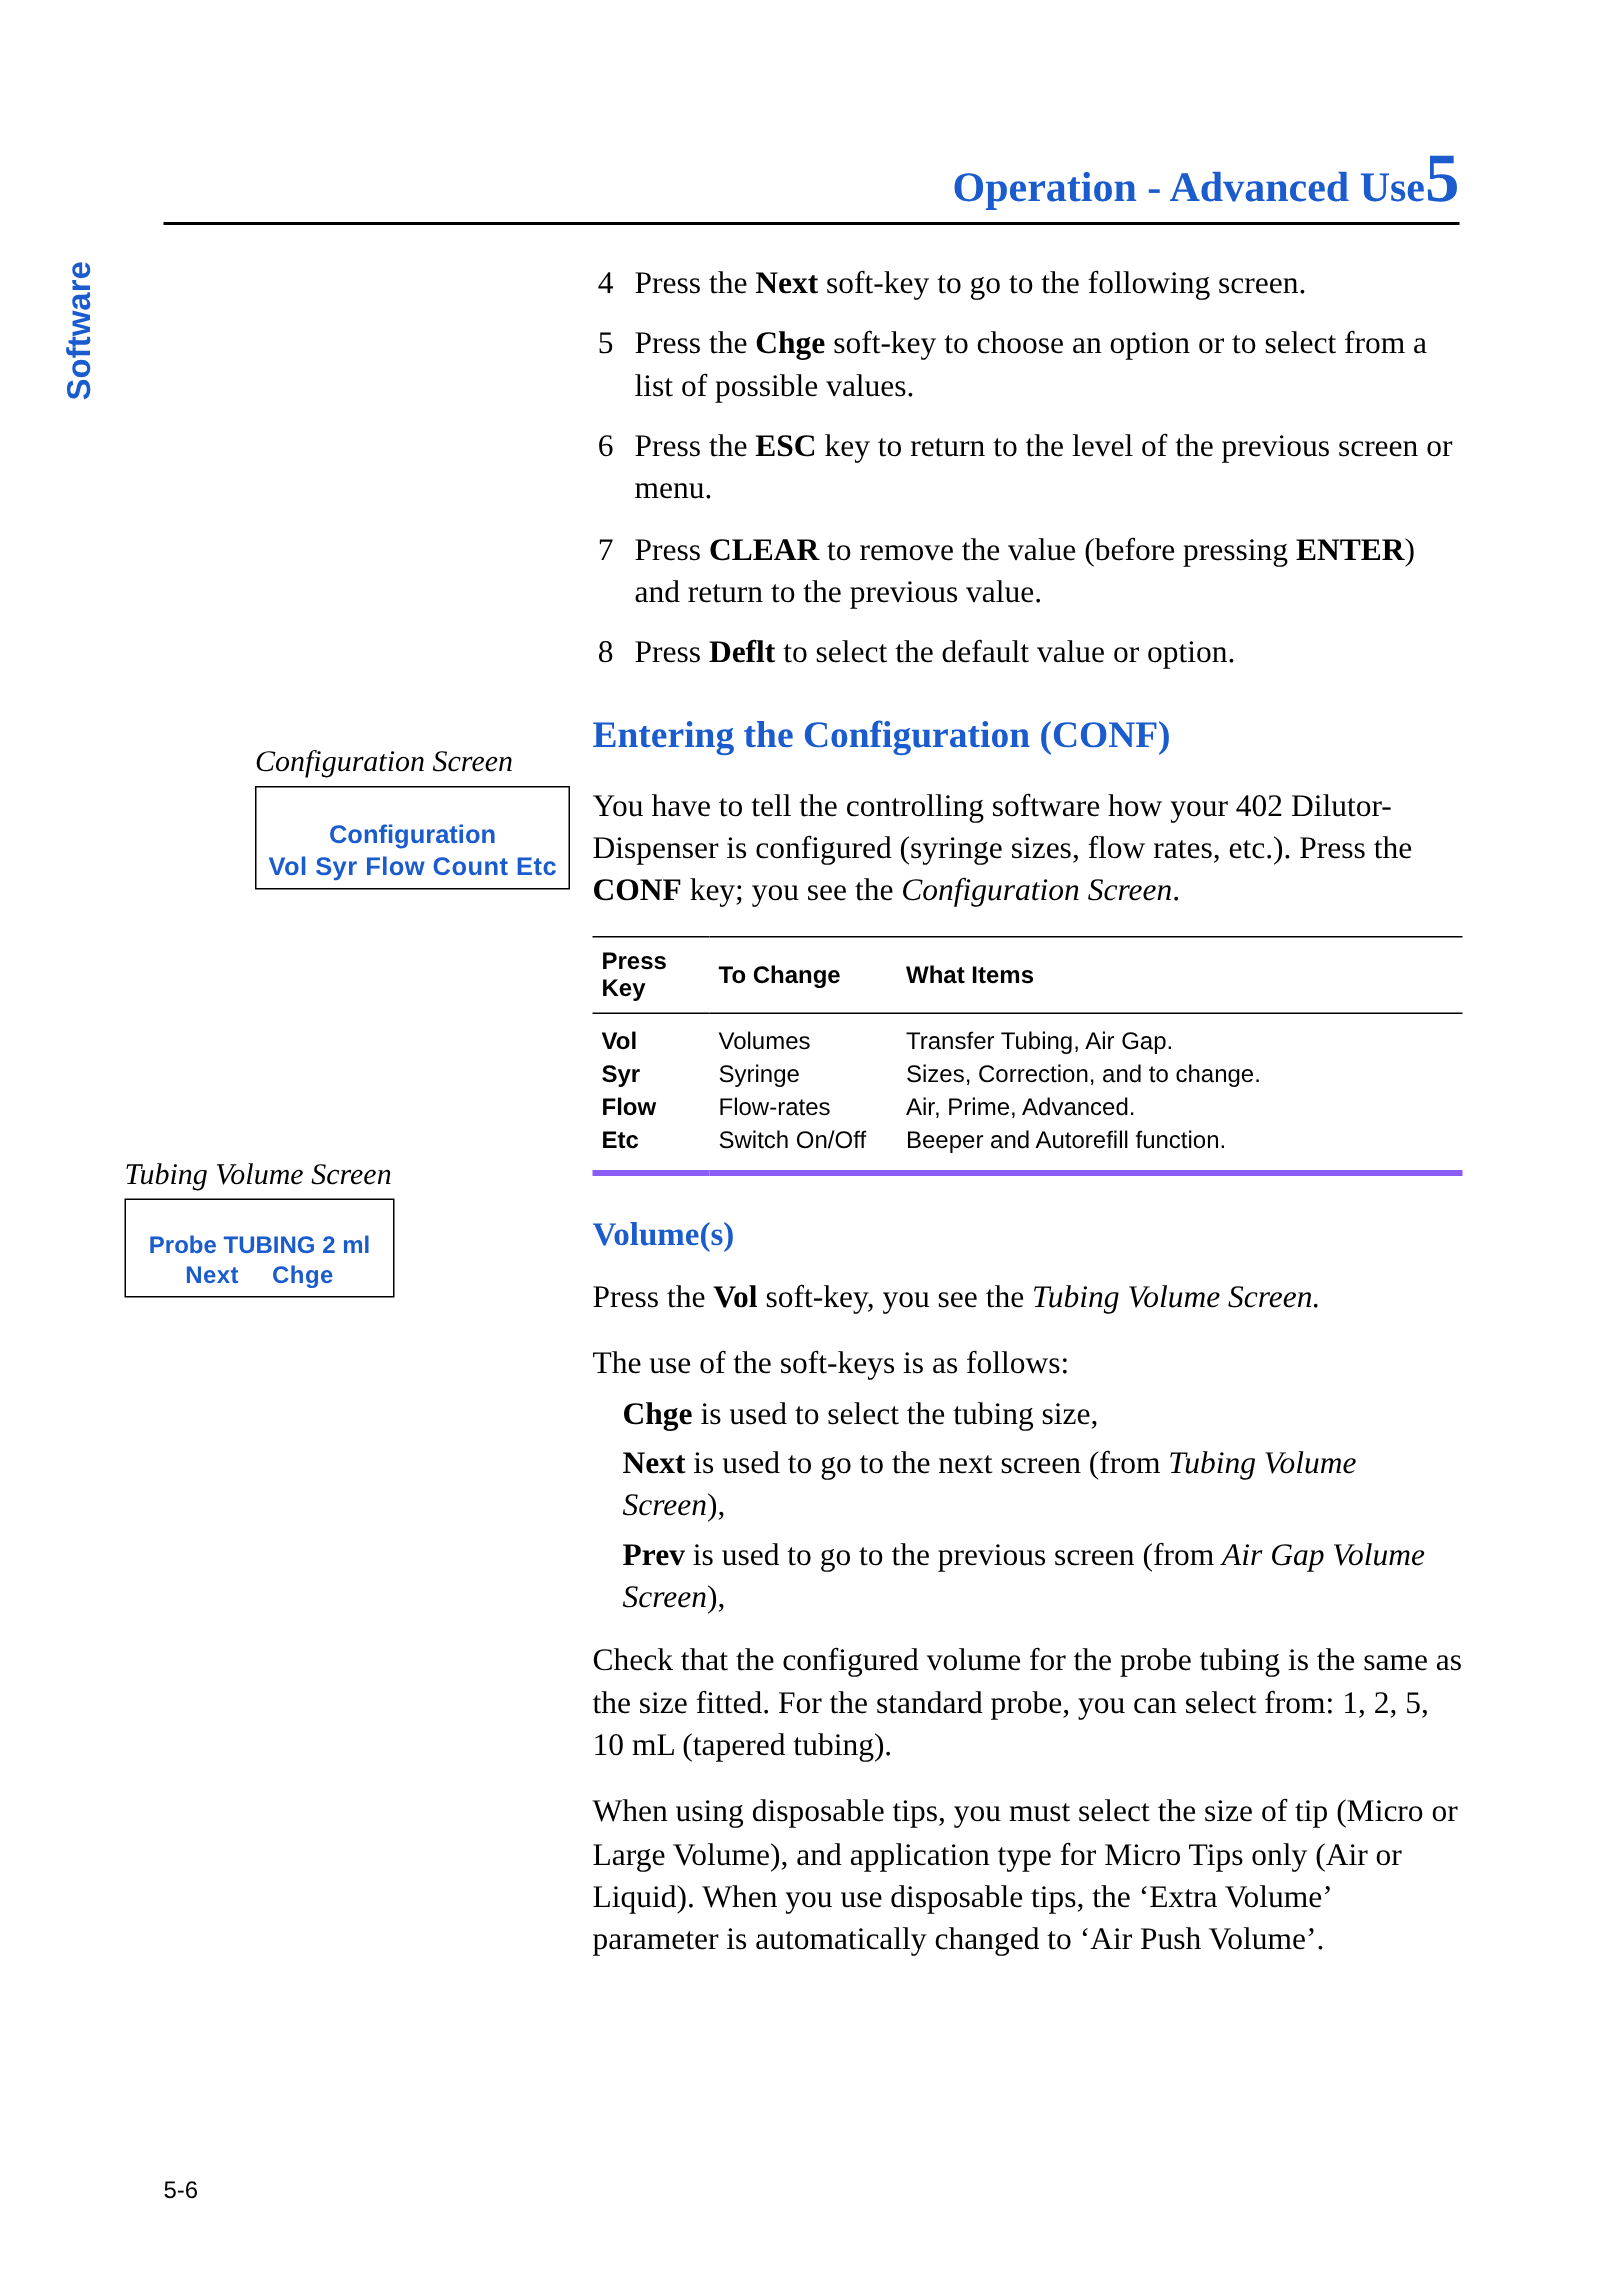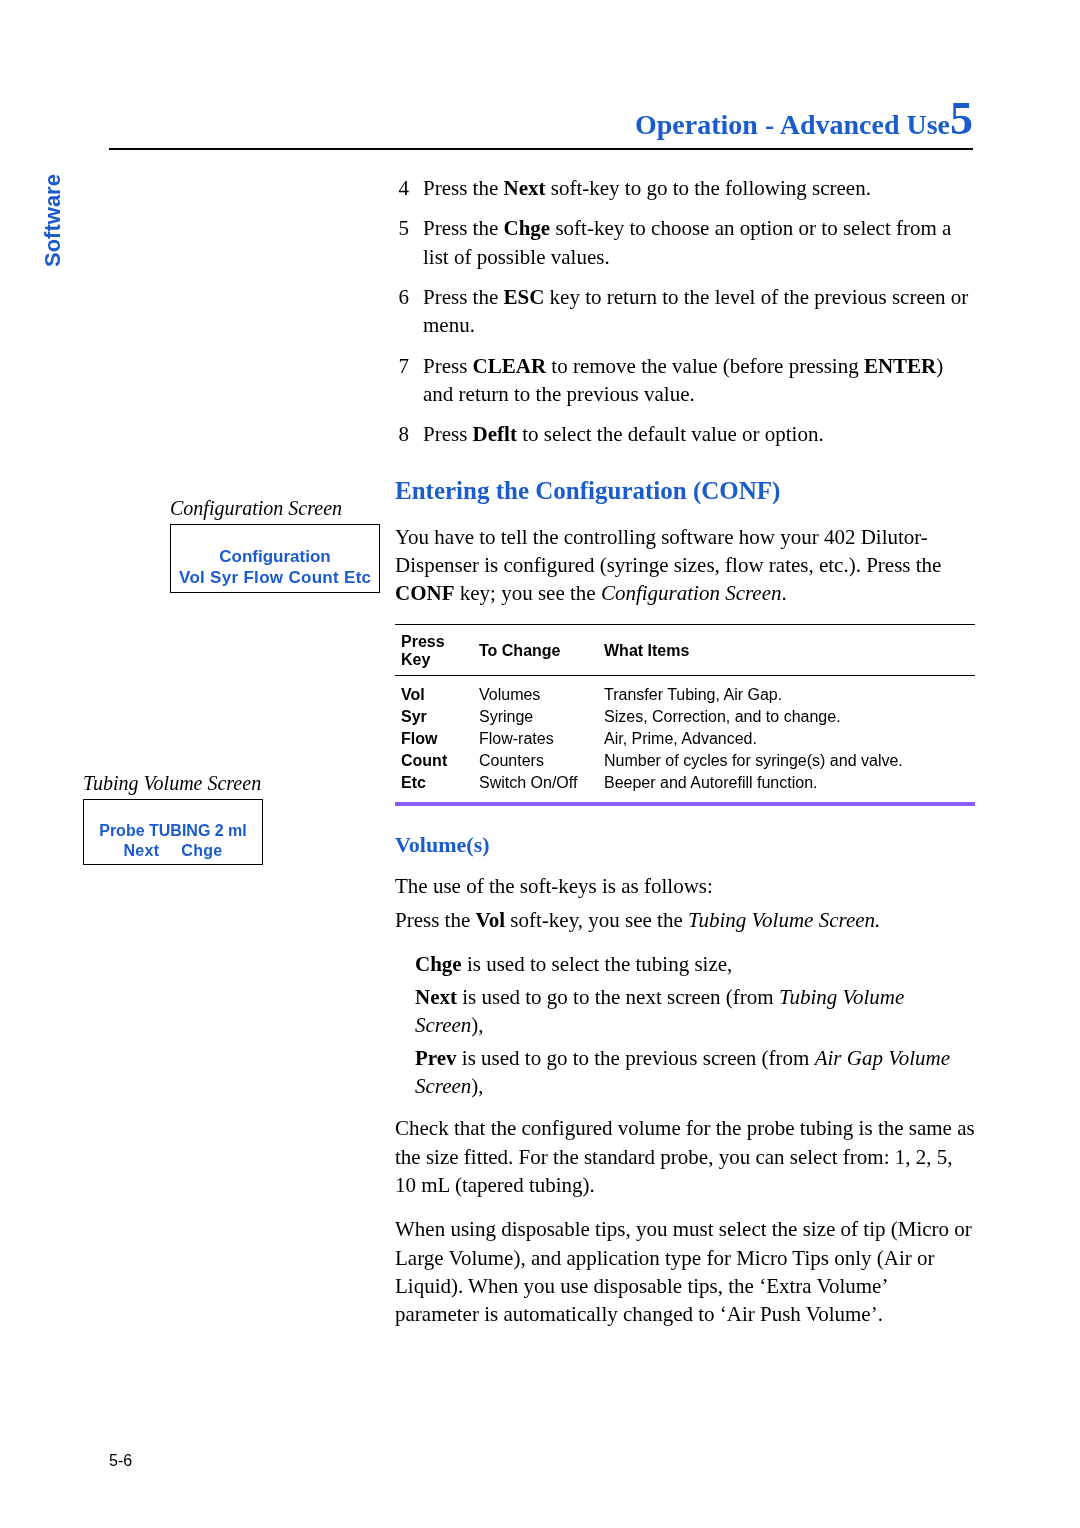--- a/index.html
+++ b/index.html
@@ -201,39 +201,34 @@
         <td class="key">Syr</td>
         <td class="chg">Syringe</td>
         <td>Sizes, Correction, and to change.</td>
       </tr>
       <tr>
         <td class="key">Flow</td>
         <td class="chg">Flow-rates</td>
         <td>Air, Prime, Advanced.</td>
       </tr>
       <tr>
-        <td class="key">Count</td>
-        <td class="chg">Counters</td>
-        <td>Number of cycles for syringe(s) and valve.</td>
-      </tr>
-      <tr>
         <td class="key">Etc</td>
         <td class="chg">Switch On/Off</td>
         <td>Beeper and Autorefill function.</td>
       </tr>
     </tbody>
   </table>
 
   <div class="h3">Volume(s)</div>
 
-  <div class="para" style="margin-bottom:6px;">The use of the soft-keys is as follows:</div>
-
   <div class="para">
     <span>Press the </span><span class="b">Vol</span><span> soft-key, you see the </span><span class="i">Tubing Volume Screen.</span><span></span>
   </div>
+
+  <div class="para" style="margin-bottom:6px;">The use of the soft-keys is as follows:</div>
 
   <div class="indent-block">
     <div class="line">
       <span class="b">Chge</span><span> is used to select the tubing size,</span>
     </div>
     <div class="line">
       <span class="b">Next</span><span> is used to go to the next screen (from </span><span class="i">Tubing Volume Screen</span><span>),</span>
     </div>
     <div class="line">
       <span class="b">Prev</span><span> is used to go to the previous screen (from </span><span class="i">Air Gap Volume Screen</span><span>),</span>

